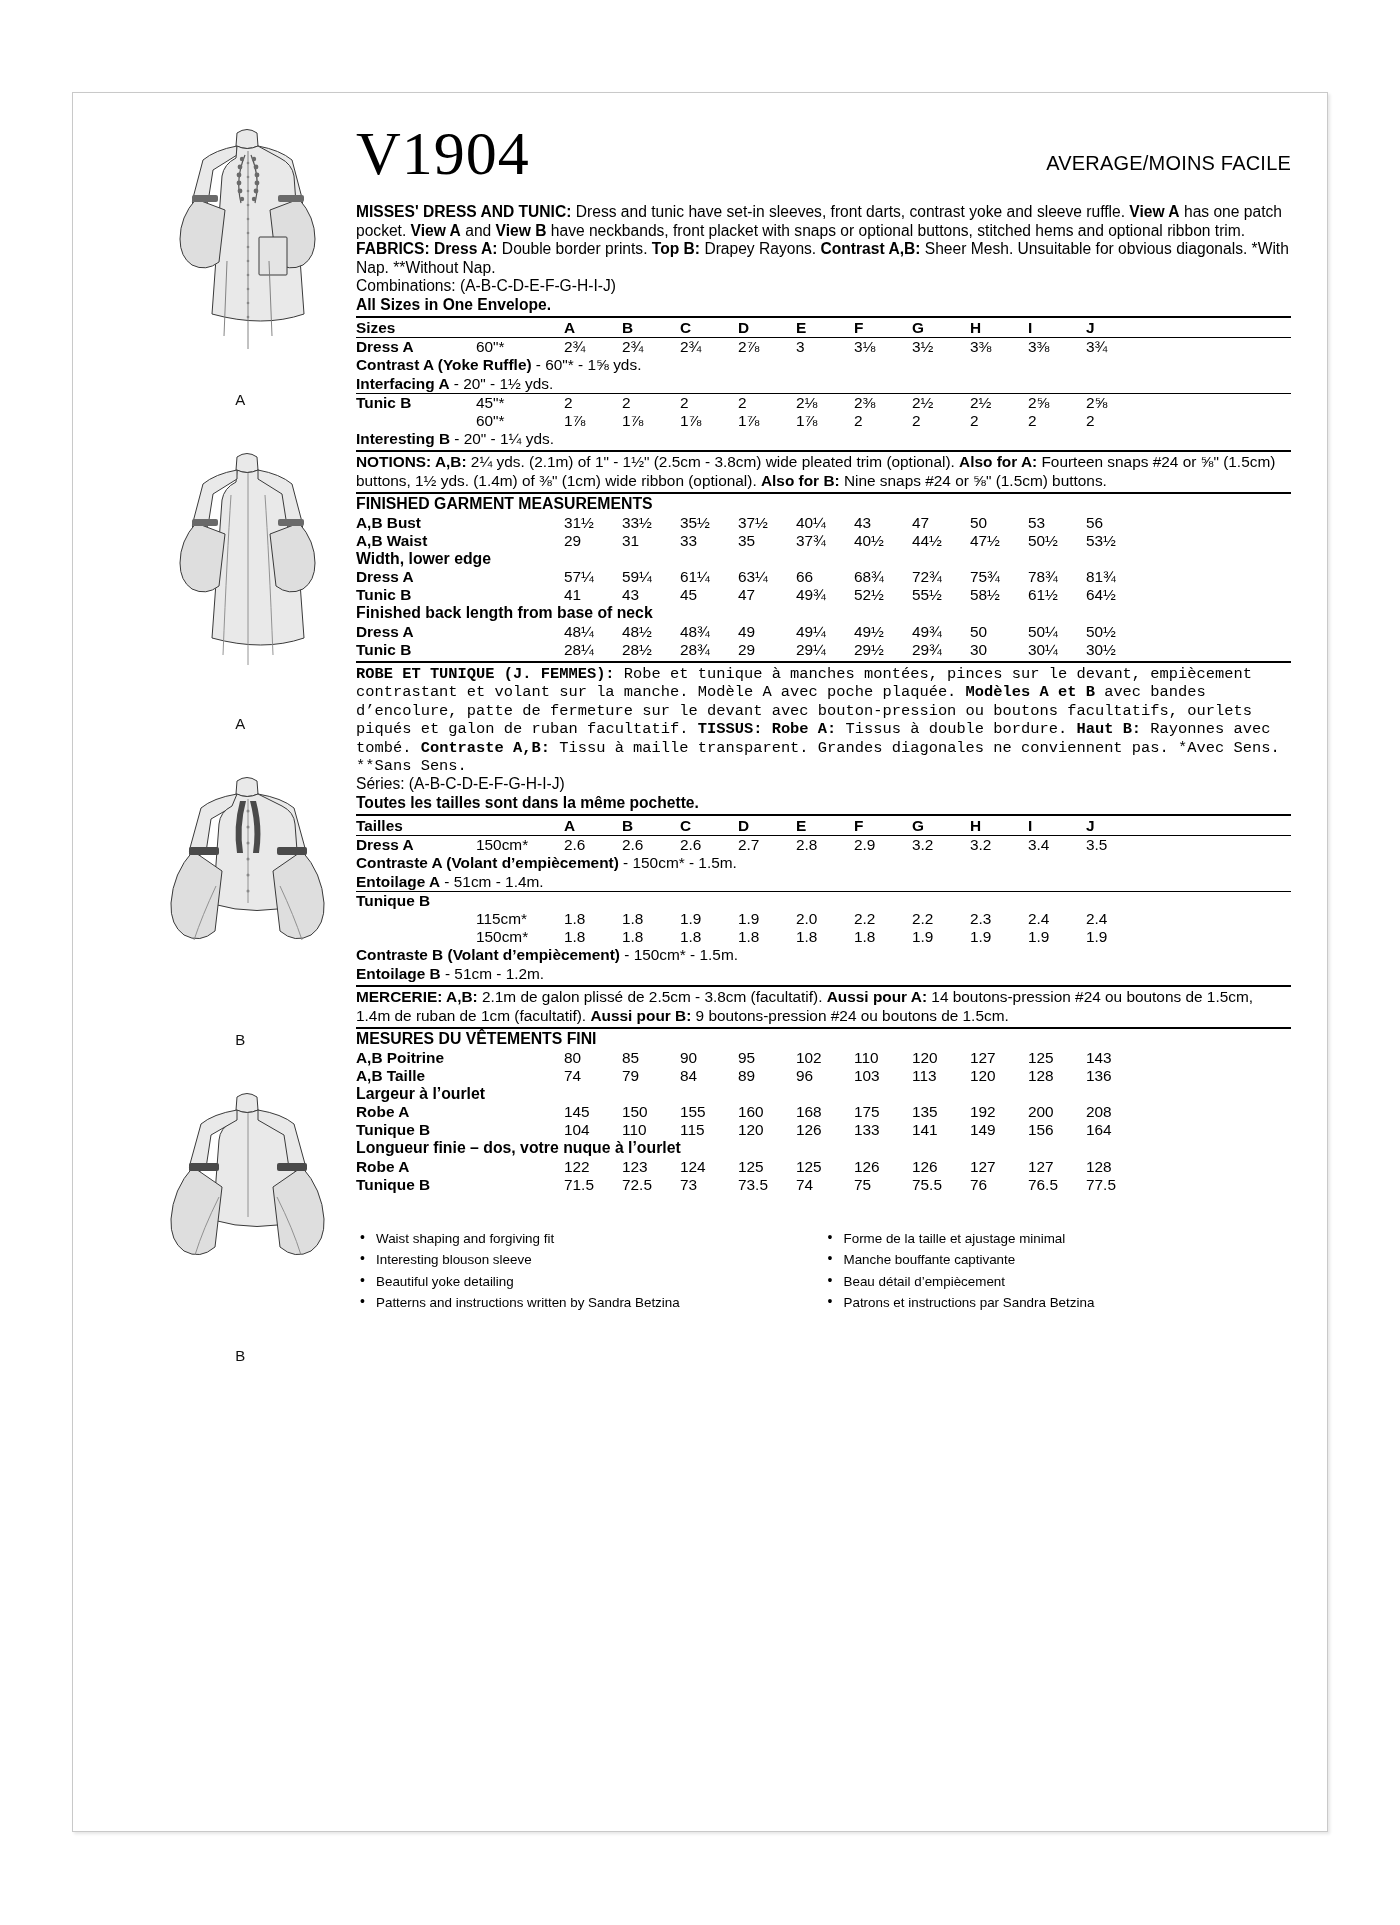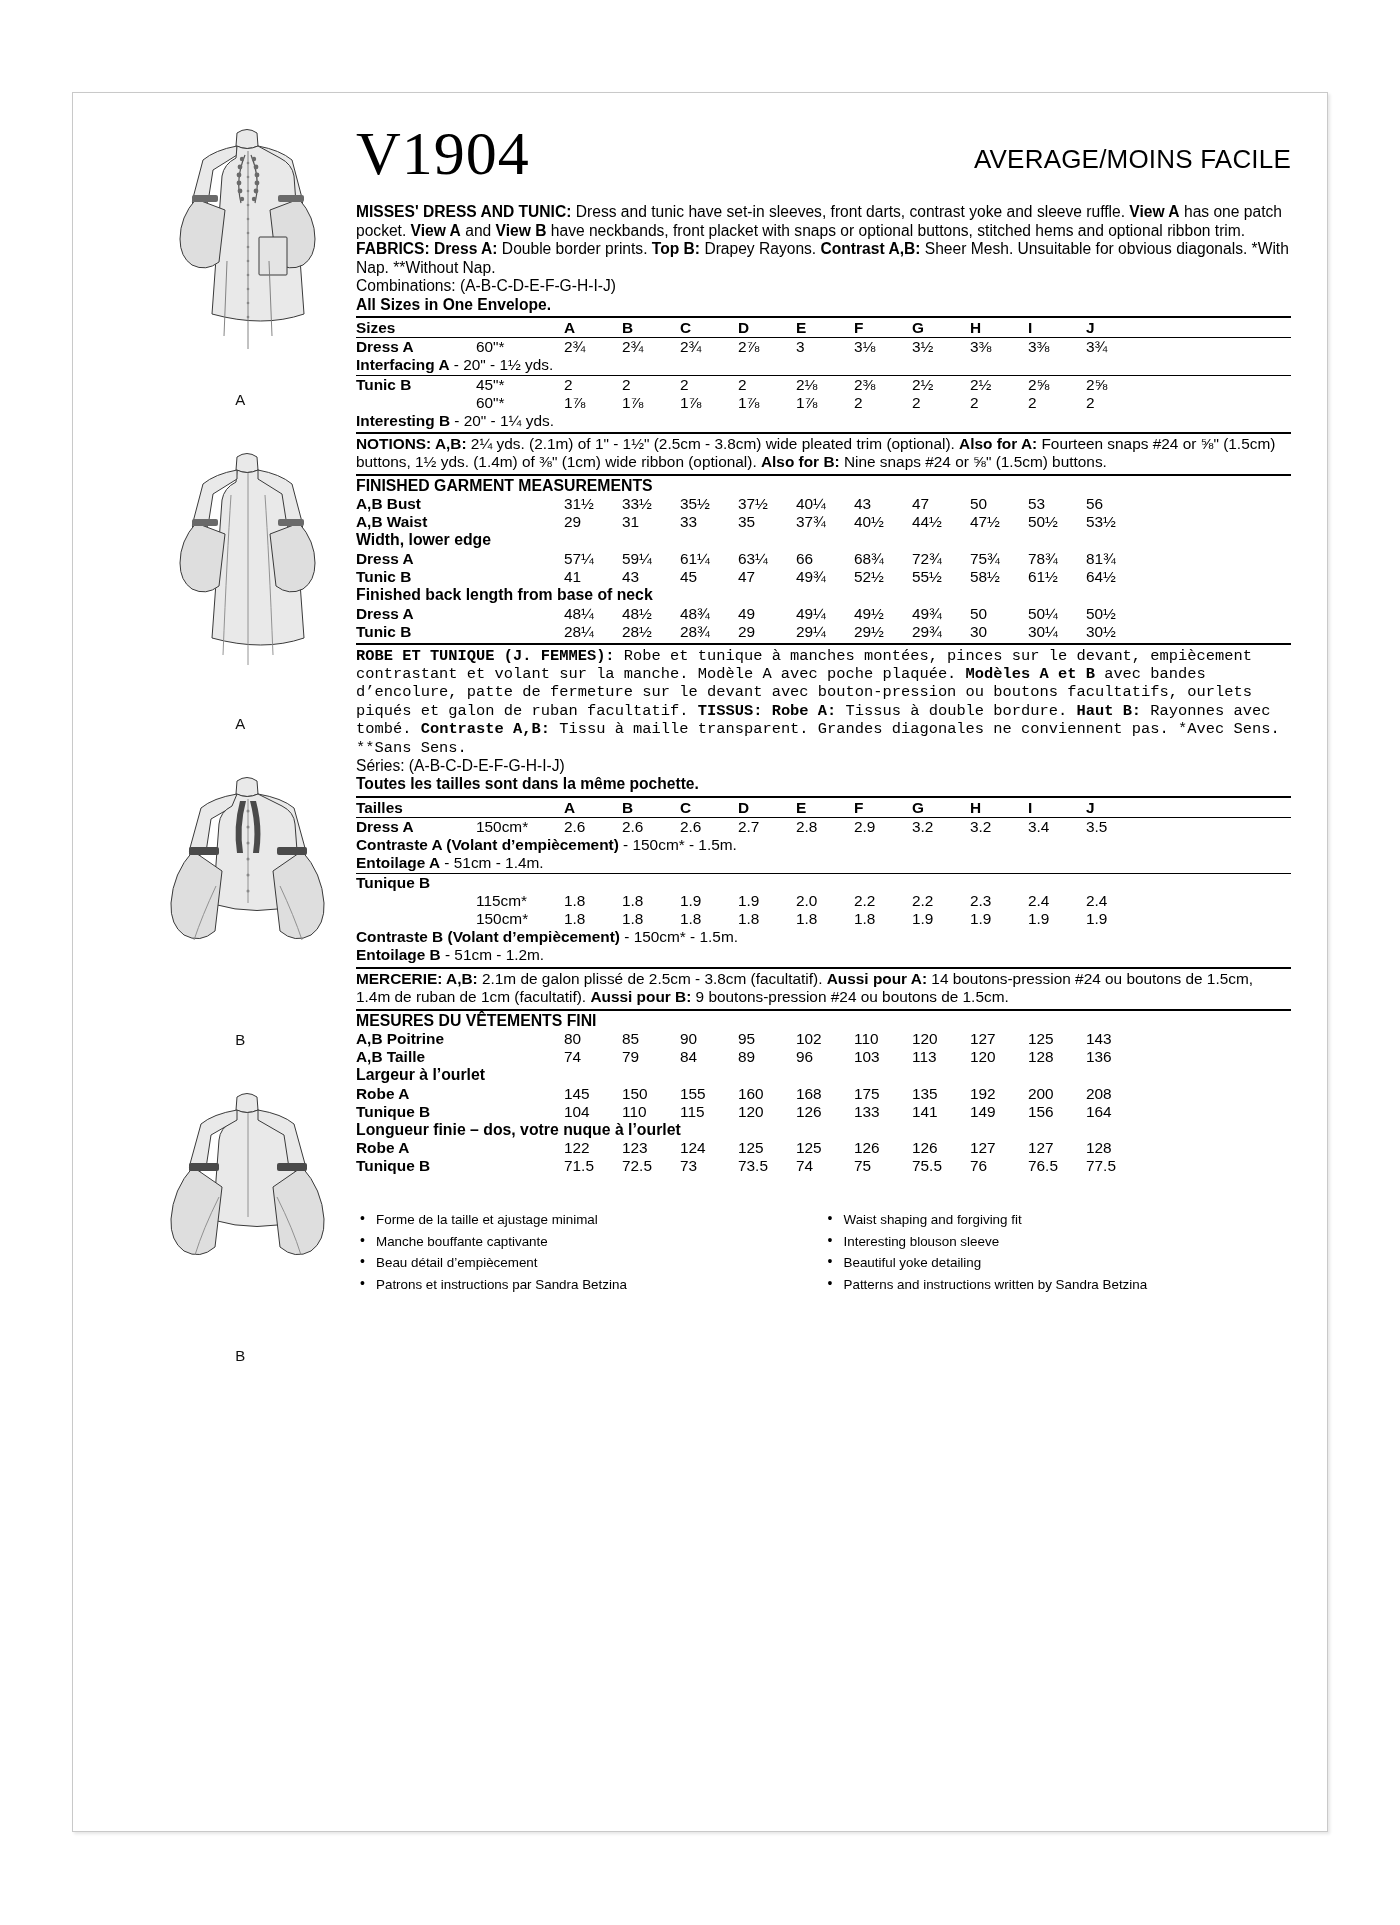--- a/index.html
+++ b/index.html
@@ -33,21 +33,21 @@
   
   .content {
     position:absolute; left:283px; top:30px; width:935px;
   }
   .headrow { display:flex; align-items:flex-end; justify-content:space-between; }
   .patnum {
     font-family:"Liberation Serif", serif;
     font-size:62px; line-height:60px; letter-spacing:1px; font-weight:400;
   }
   .difficulty {
-    font-size:26px; font-weight:400; letter-spacing:0.2px; padding-bottom:8px;text-align:right;
+    font-size:20px; font-weight:400; letter-spacing:0.2px; padding-bottom:8px;text-align:right;
   }
   .desc {
     margin-top:20px;
     font-size:15.6px; line-height:18.6px; text-align:left;
   }
   .desc b { font-weight:bold;margin-top:19px; }
   .combi { font-size:15.6px; line-height:18.4px; margin-top:0; }
   .combi .b { font-weight:bold; }
 
   table.yard { width:100%; border-collapse:collapse; font-size:15.4px; }
@@ -268,20 +268,21 @@
         <td class="num" style="width:58px">2⅞</td>
         <td class="num" style="width:58px">3</td>
         <td class="num" style="width:58px">3⅛</td>
         <td class="num" style="width:58px">3½</td>
         <td class="num" style="width:58px">3⅜</td>
         <td class="num" style="width:58px">3⅜</td>
         <td class="num">3¾</td>
       </tr>
     </tbody>
       </table>
+    <div class="line-row"><span>Contrast A (Yoke Ruffle)</span><span class="reg"> - 60"* - 1⅝ yds.</span></div>
     <div class="line-row"><span>Interfacing A</span><span class="reg"> - 20" - 1½ yds.</span></div>
     <div class="rule-thin"></div>
 
     <table class="yard">
       <tbody>
           <tr>
         <td class="lbl" style="width:120px">Tunic B</td>
         <td class="lblreg" style="width:88px">45"*</td>
         <td class="num" style="width:58px">2</td>
         <td class="num" style="width:58px">2</td>
@@ -605,30 +606,30 @@
         <td class="num">76</td>
         <td class="num">76.5</td>
         <td class="num">77.5</td>
       </tr>
     </tbody>
       </table>
 
     <div class="bullets">
       <div class="bulcol">
         <ul>
+          <li>Waist shaping and forgiving fit</li>
+          <li>Interesting blouson sleeve</li>
+          <li>Beautiful yoke detailing</li>
+          <li>Patterns and instructions written by Sandra Betzina</li>
+        </ul>
+      </div>
+      <div class="bulcol">
+        <ul>
           <li>Forme de la taille et ajustage minimal</li>
           <li>Manche bouffante captivante</li>
           <li>Beau détail d’empiècement</li>
           <li>Patrons et instructions par Sandra Betzina</li>
         </ul>
       </div>
-      <div class="bulcol">
-        <ul>
-          <li>Waist shaping and forgiving fit</li>
-          <li>Interesting blouson sleeve</li>
-          <li>Beautiful yoke detailing</li>
-          <li>Patterns and instructions written by Sandra Betzina</li>
-        </ul>
-      </div>
     </div>
 
   </div>
 </div>
 
 </body></html>

